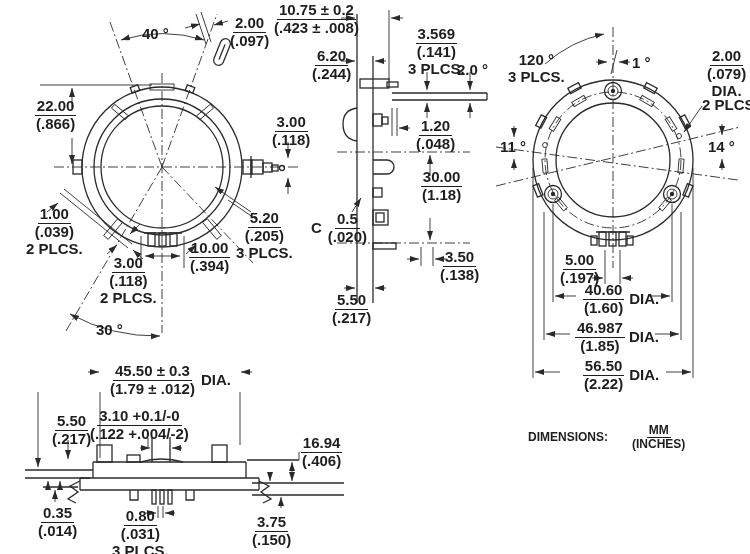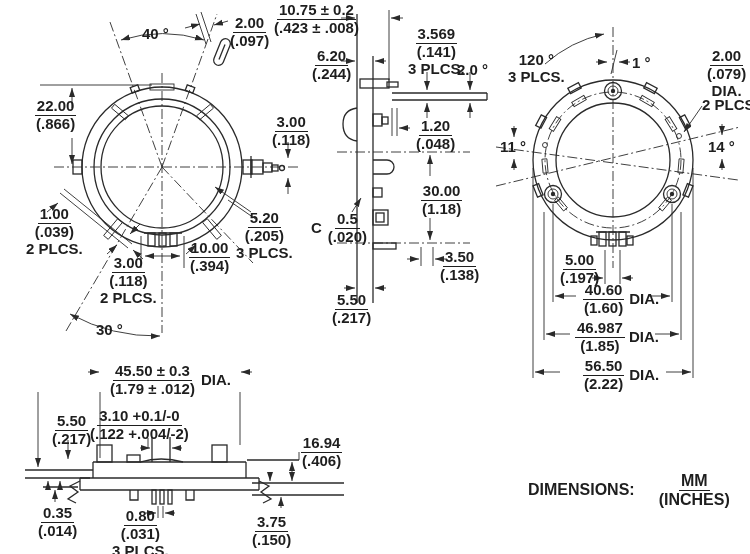--- a/index.html
+++ b/index.html
@@ -9,21 +9,21 @@
   .o{stroke:#2a2a2a;stroke-width:1.3;fill:none;}
   .t{stroke:#2a2a2a;stroke-width:0.9;fill:none;}
   .cl{stroke:#2a2a2a;stroke-width:0.9;fill:none;stroke-dasharray:10 3 2 3;}
   .dim{position:absolute;text-align:center;font-size:15px;font-weight:bold;line-height:1.12;
        white-space:nowrap;color:#1e1e1e;}
   .frac{display:inline-flex;flex-direction:column;align-items:center;vertical-align:middle;}
   .frac .mm{display:block;border-bottom:1.4px solid #1e1e1e;padding:0 2px;}
   .frac .in{display:block;padding:0 2px;}
   .row{display:flex;align-items:center;gap:4px;}
   .plain{display:block;}
-  .units{font-size:16px;margin-top:48px;}
+  .units{font-size:12px;}
   .units .frac .mm{border-bottom-width:1.6px;}
 </style>
 </head>
 <body>
 
 <div id="canvas">
 
 <svg width="750" height="554" viewBox="0 0 750 554">
   <defs>
     <marker id="ah" markerWidth="11" markerHeight="8" refX="9" refY="3" orient="auto-start-reverse" markerUnits="userSpaceOnUse">
@@ -378,21 +378,21 @@
         <span class="in">(.048)</span>
       </span>
 </div>
 <div class="dim row" style="left:311px;top:211px">
   <span>C</span>
   <span class="frac">
         <span class="mm">0.5</span>
         <span class="in">(.020)</span>
       </span>
 </div>
-<div class="dim" style="left:420px;top:183px">
+<div class="dim" style="left:420px;top:169px">
   <span class="frac">
         <span class="mm">30.00</span>
         <span class="in">(1.18)</span>
       </span>
 </div>
 <div class="dim" style="left:438px;top:249px">
   <span class="frac">
         <span class="mm">3.50</span>
         <span class="in">(.138)</span>
       </span>

